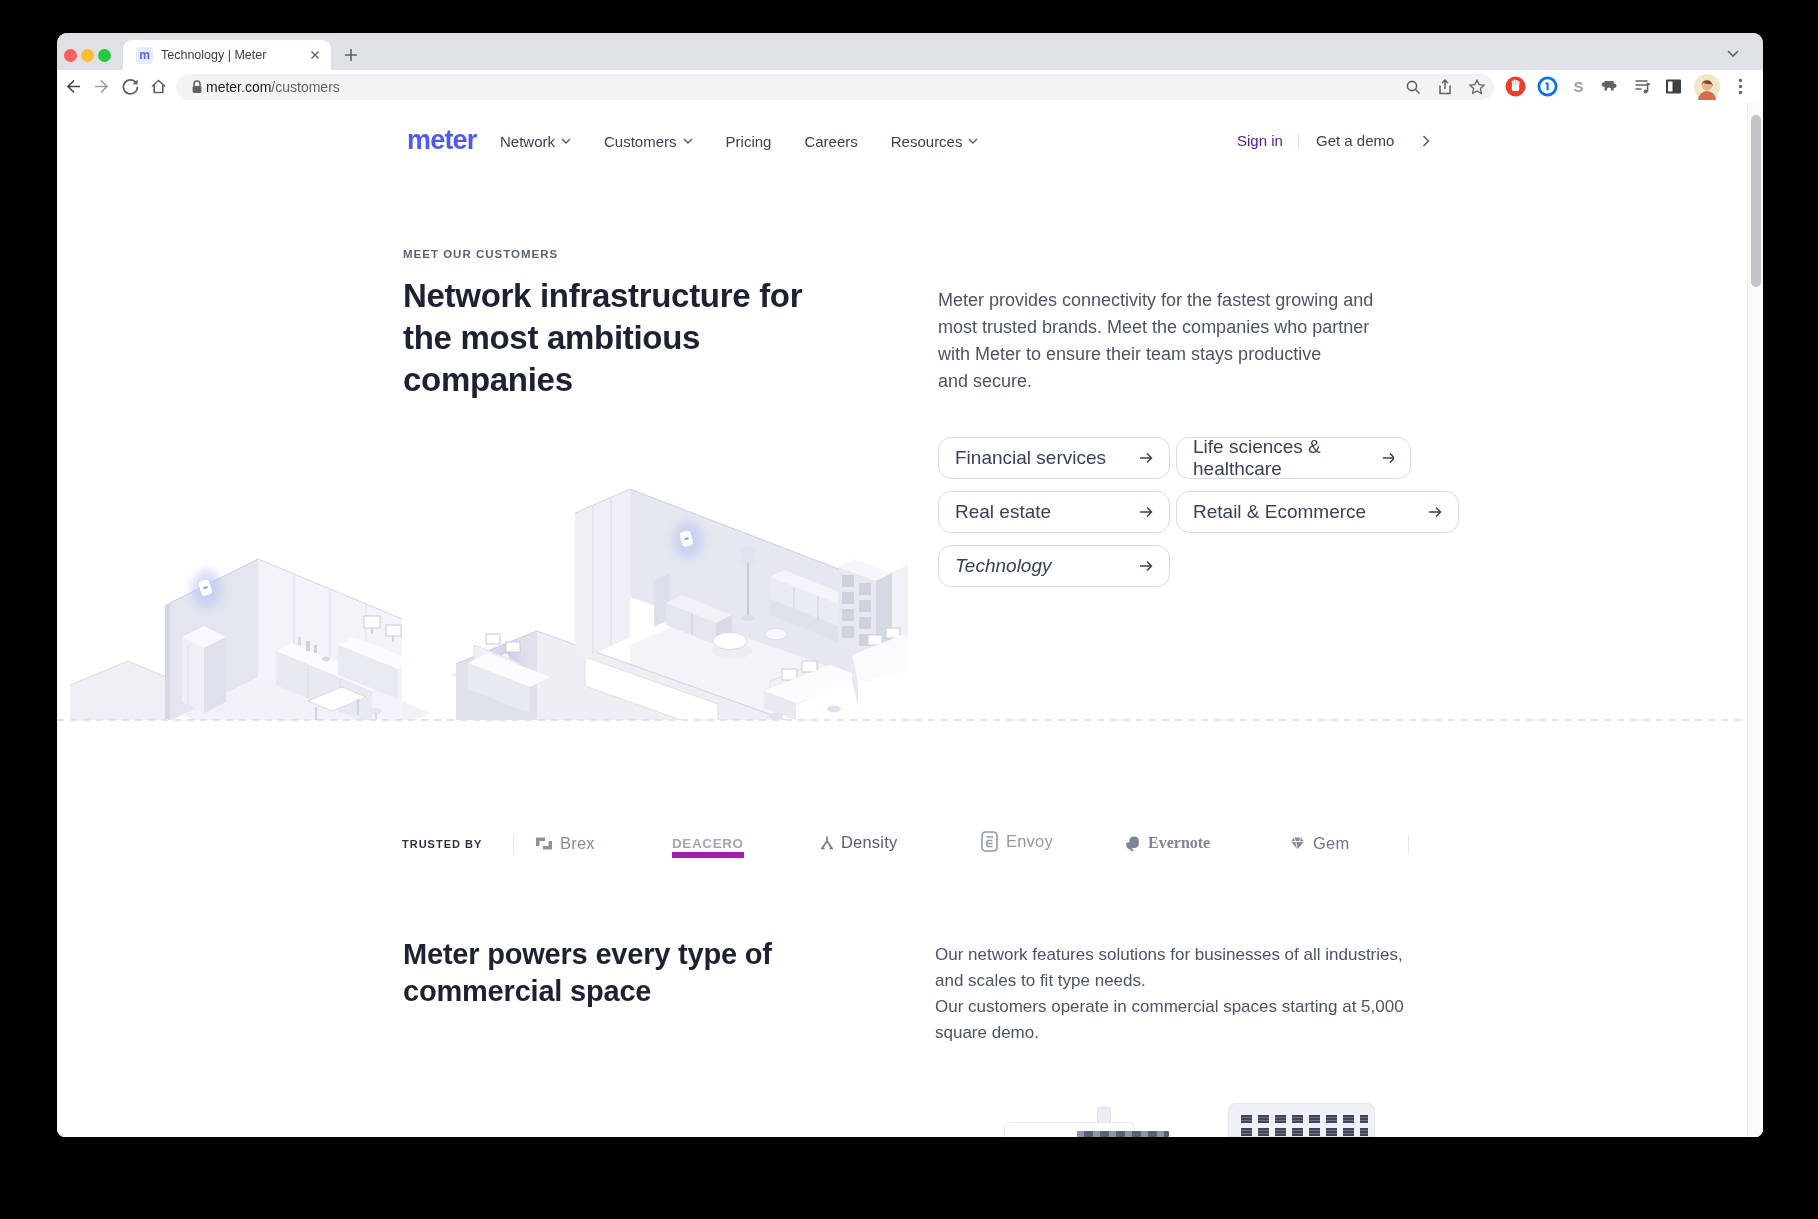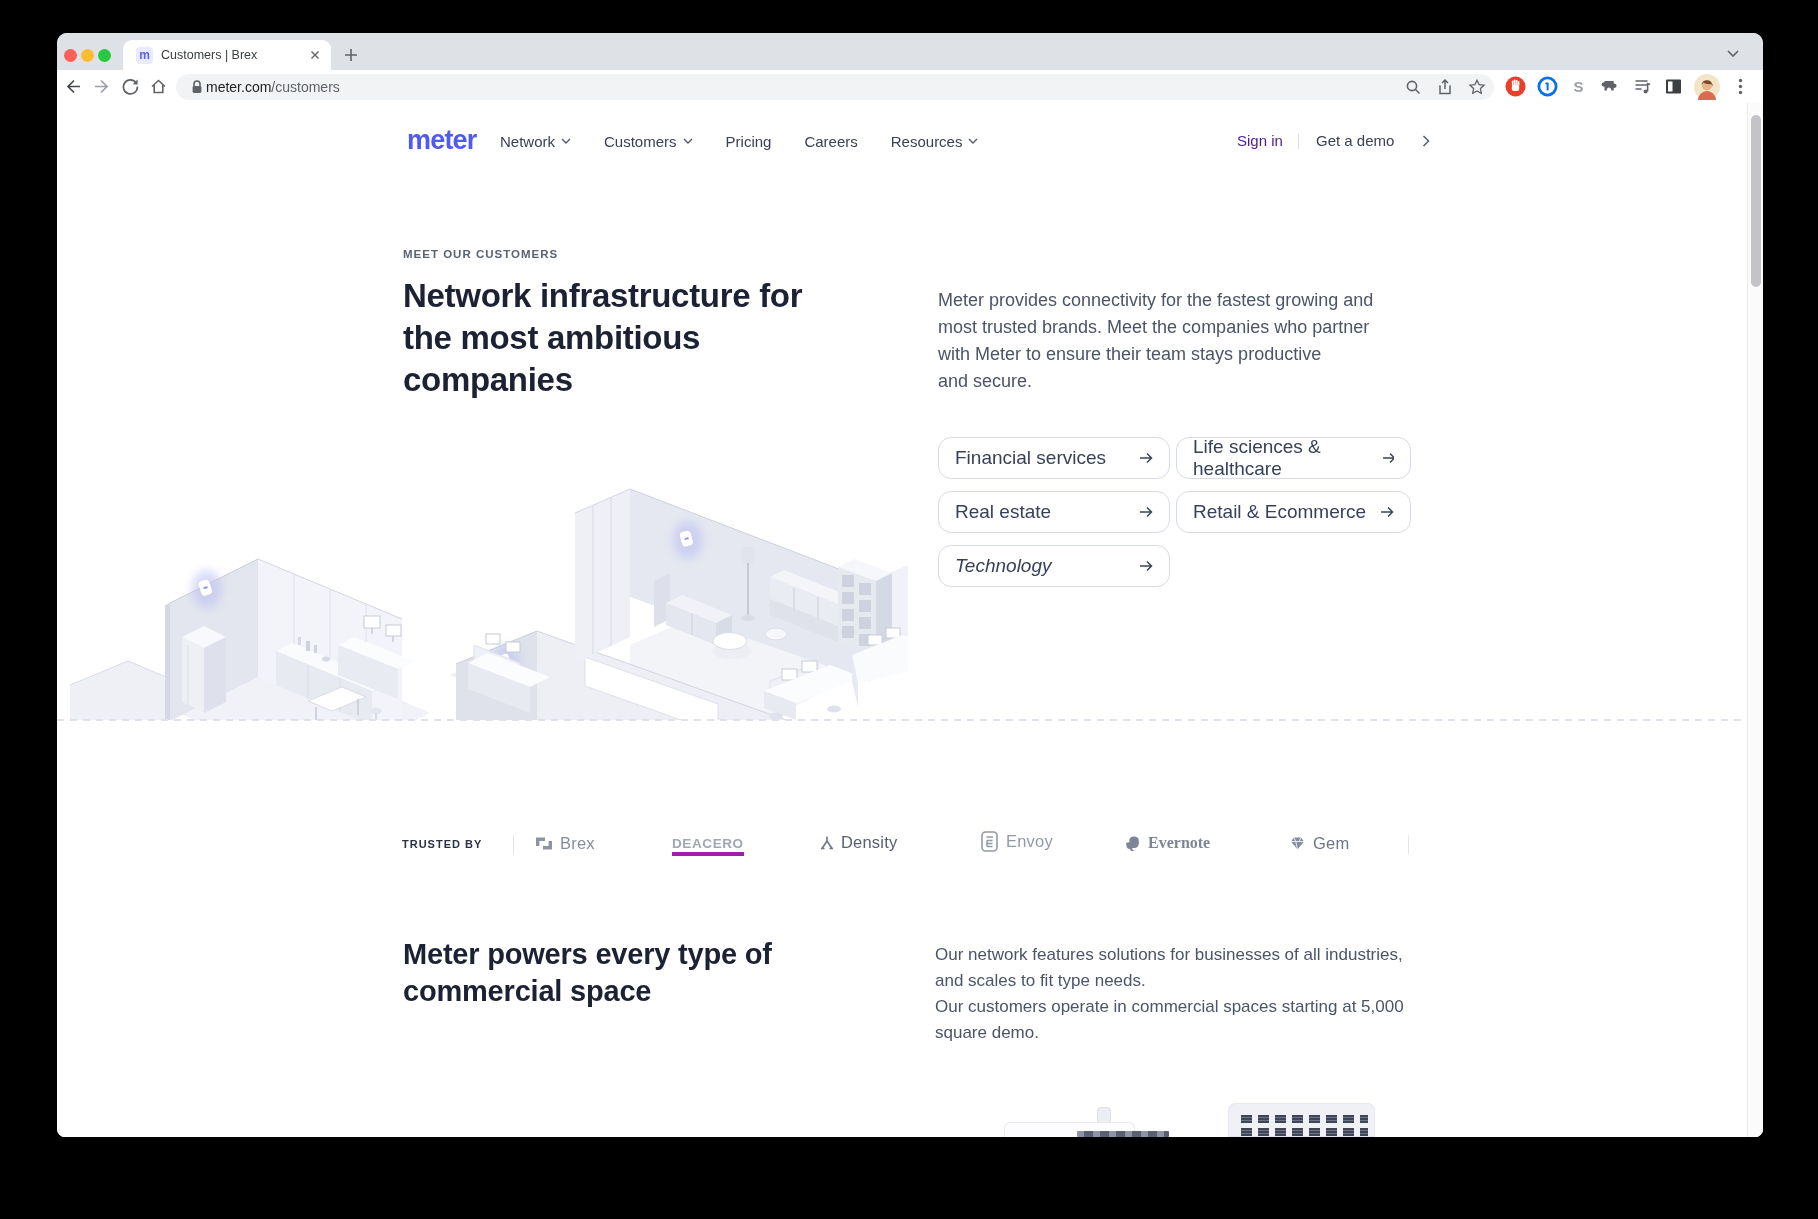--- a/index.html
+++ b/index.html
@@ -45,21 +45,21 @@
           display:flex;align-items:center;justify-content:space-between;padding:0 16px;box-sizing:border-box;cursor:pointer;}
   .catbtn span{font-size:19px;color:#39415a;}
   
   .dashline{position:absolute;left:0;top:616px;width:1691px;height:2px;
             background:repeating-linear-gradient(90deg,#e0e3eb 0 7px,transparent 7px 13px);}
   
   .trusted-label{position:absolute;left:345px;top:735px;font-size:11px;font-weight:bold;letter-spacing:1px;color:#2b3145;}
   .tsep{position:absolute;top:732px;width:1px;height:19px;background:#e4e6ec;}
   .brand{position:absolute;display:flex;align-items:center;gap:7px;color:#8d93a3;}
   .brand .bname{font-size:16.5px;font-weight:normal;color:#868da0;letter-spacing:.2px;}
-  .deacero{font-size:13.5px;font-weight:800;letter-spacing:.6px;color:#a2a7b6;border-bottom:4px solid #a21caf;padding-bottom:1px;}
+  .deacero{font-size:13.5px;font-weight:800;letter-spacing:.6px;color:#a2a7b6;border-bottom:6px solid #a21caf;padding-bottom:1px;}
   .evtext{font-family:"Liberation Serif",serif;font-weight:bold;font-size:16px;color:#7e8596;}
   
   .h2{position:absolute;left:346px;top:833px;font-size:29px;line-height:37px;font-weight:bold;color:#1c2133;letter-spacing:-.2px;}
   .s2p{position:absolute;left:878px;font-size:17px;line-height:26px;color:#4c5468;}
   
   .appliance{position:absolute;left:947px;top:1019px;width:129px;height:15px;background:#fdfdfe;
              border:1px solid #e7eaf0;border-bottom:none;border-radius:6px 6px 0 0;}
   .app-knob{position:absolute;left:1040px;top:1004px;width:12px;height:15px;background:#eceef3;border:1px solid #dcdfe8;border-radius:4px 4px 0 0;}
   .app-slot{position:absolute;left:1020px;top:1028px;width:92px;height:6px;background:#5a5f73;border-radius:1px;
             background-image:repeating-linear-gradient(90deg,#8f93a5 0 7px,#5a5f73 7px 16px);}
@@ -73,21 +73,21 @@
 <div class="stage">
   <div class="window">
 
     <div class="tabstrip">
       <div class="tl" style="left:7px;background:#ff5f57;"></div>
       <div class="tl" style="left:24px;background:#febc2e;"></div>
       <div class="tl" style="left:41px;background:#28c840;"></div>
 
       <div class="tab">
         <span class="favicon">m</span>
-        <span class="tabtitle">Customers | Brex</span>
+        <span class="tabtitle">Technology | Meter</span>
         <span class="tabclose">
           <svg width="16" height="16">
               <path d="M4.5 4.5 L11.5 11.5 M11.5 4.5 L4.5 11.5" stroke="#5f6368" stroke-width="1.4"></path>
             </svg>
         </span>
       </div>
       <span class="newtab">
         <svg width="24" height="24">
             <path d="M12 6 V18 M6 12 H18" stroke="#5f6368" stroke-width="1.6"></path>
           </svg>
@@ -267,21 +267,21 @@
         <svg width="14" height="12">
             <path d="M1 6 H12.5 M8 1.5 L12.5 6 L8 10.5" fill="none" stroke="#3c4456" stroke-width="1.5"></path>
           </svg>
       </div>
       <div class="catbtn" style="left:881px;top:388px;">
         <span>Real estate</span>
         <svg width="14" height="12">
             <path d="M1 6 H12.5 M8 1.5 L12.5 6 L8 10.5" fill="none" stroke="#3c4456" stroke-width="1.5"></path>
           </svg>
       </div>
-      <div class="catbtn" style="left:1119px;top:388px;width:235px;">
+      <div class="catbtn" style="left:1119px;top:388px;width:283px;">
         <span>Retail &amp; Ecommerce</span>
         <svg width="14" height="12">
             <path d="M1 6 H12.5 M8 1.5 L12.5 6 L8 10.5" fill="none" stroke="#3c4456" stroke-width="1.5"></path>
           </svg>
       </div>
       <div class="catbtn" style="left:881px;top:442px;font-style:italic;">
         <span>Technology</span>
         <svg width="14" height="12">
             <path d="M1 6 H12.5 M8 1.5 L12.5 6 L8 10.5" fill="none" stroke="#3c4456" stroke-width="1.5"></path>
           </svg>

